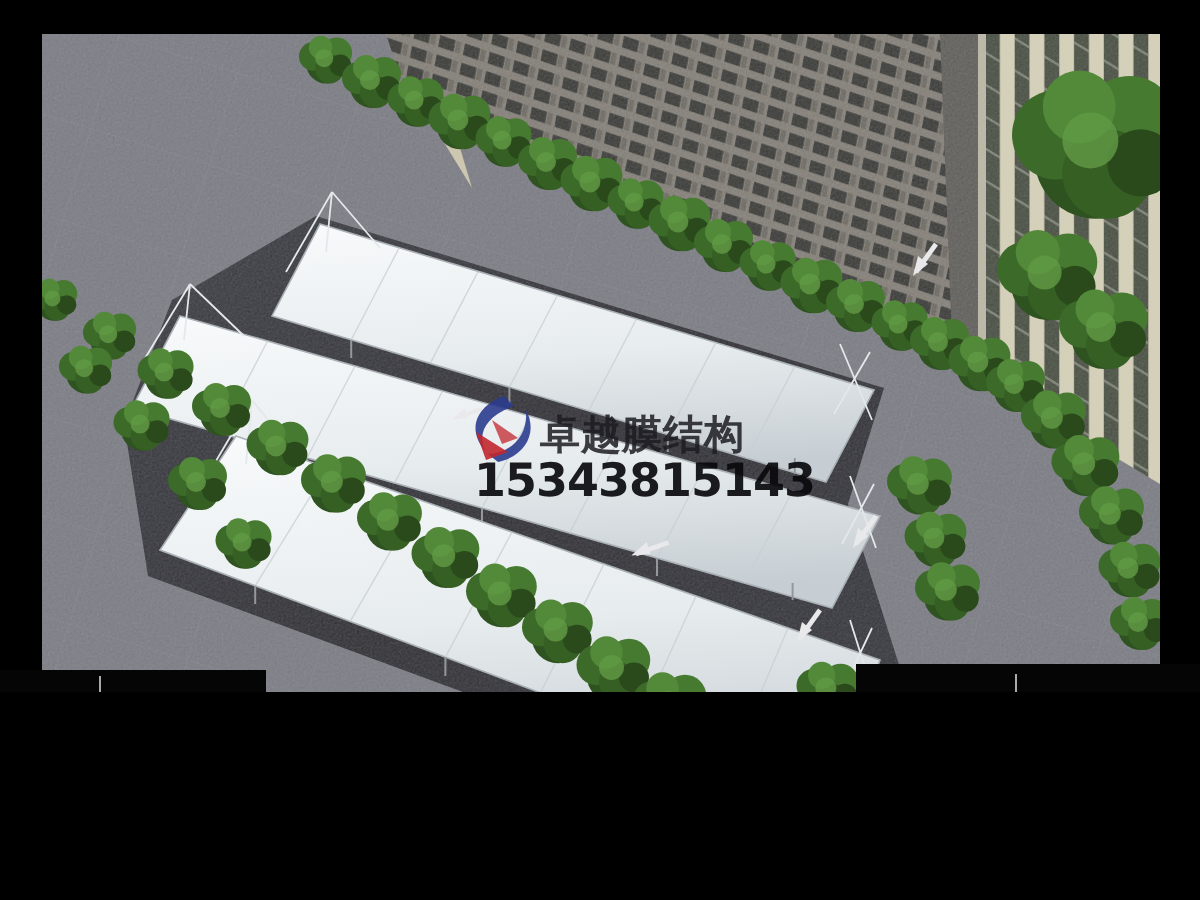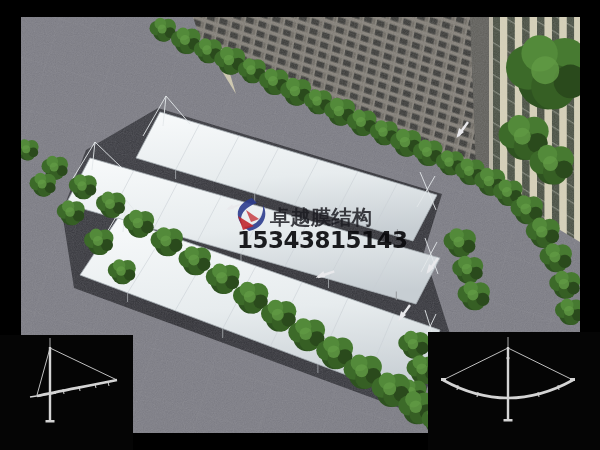--- a/index.html
+++ b/index.html
@@ -1,16 +1,16 @@
 <!DOCTYPE html>
 <html><head>
 <meta charset="utf-8">
 <style>
   html,body{margin:0;padding:0;background:#000;}
-  .stage{position:relative;width:600px;height:450px;background:#ec4899;overflow:hidden;
+  .stage{position:relative;width:600px;height:346px;background:#ec4899;overflow:hidden;
          font-family:"DejaVu Sans","Liberation Sans",sans-serif;}
   svg{display:block;}
   text{font-family:"DejaVu Sans","Liberation Sans",sans-serif;}
 </style>
 </head>
 <body>
 
 <div class="stage">
 <svg width="600" height="450" viewBox="0 0 600 450">
   <defs>

